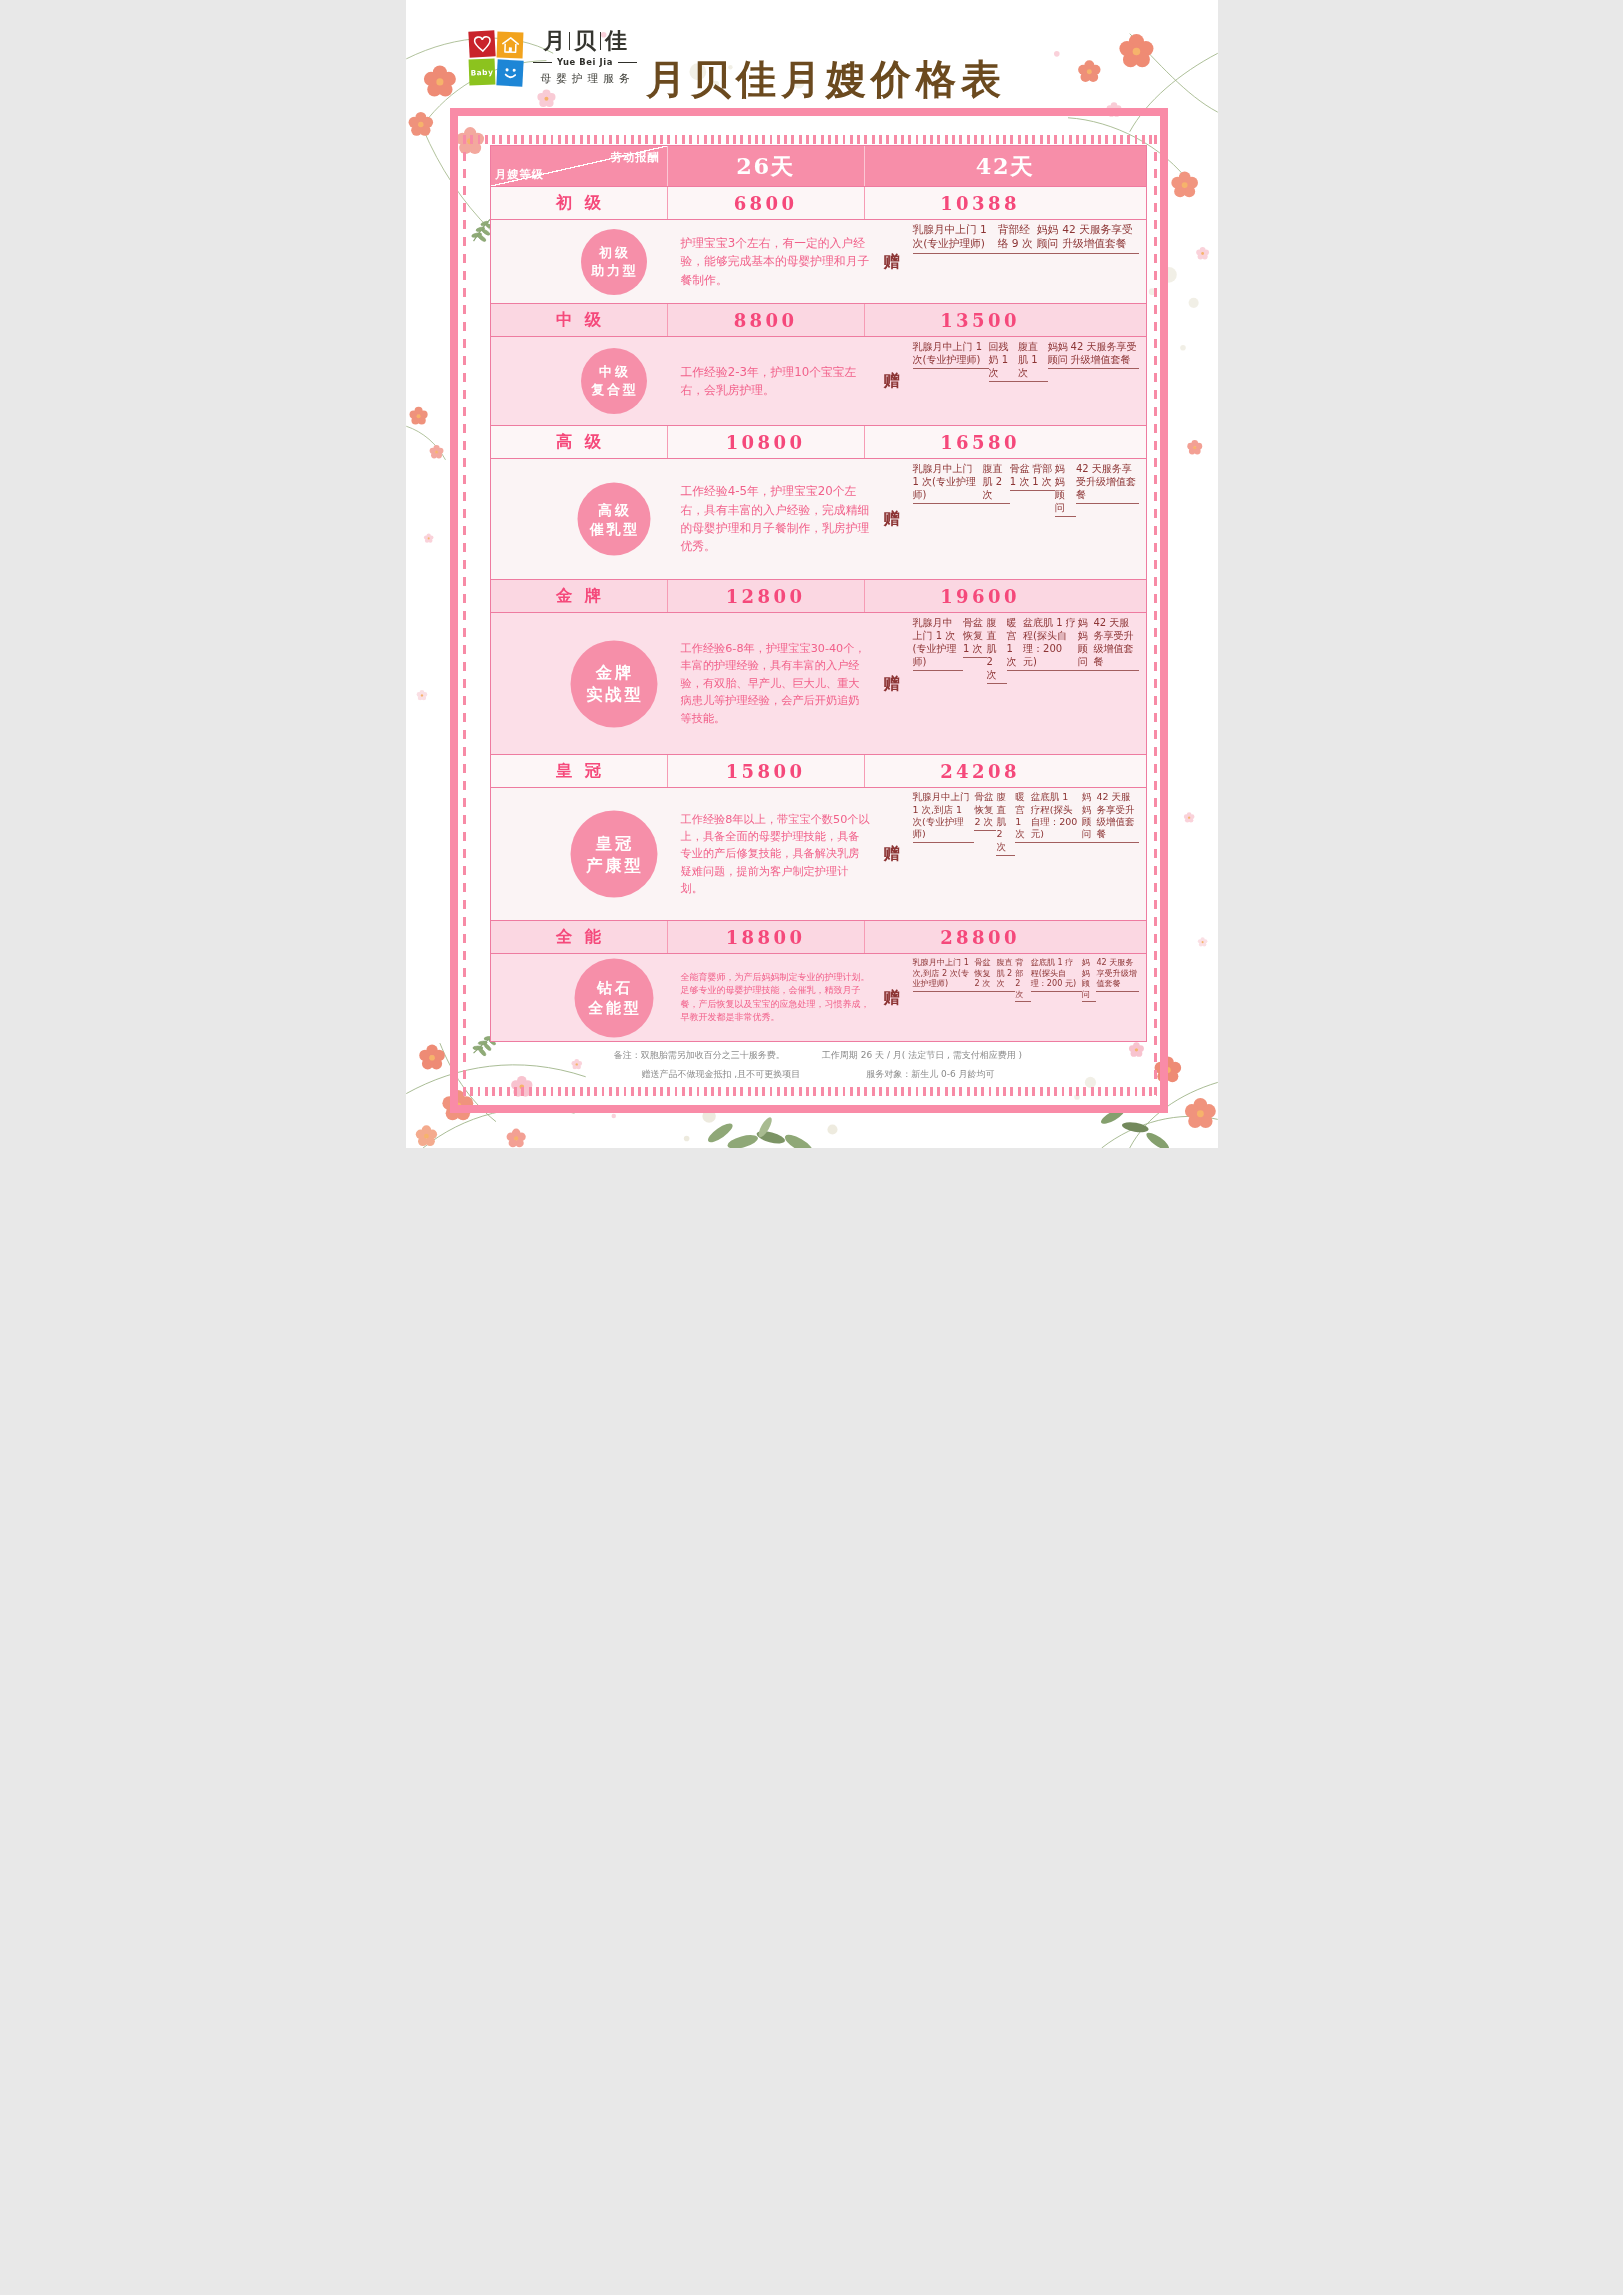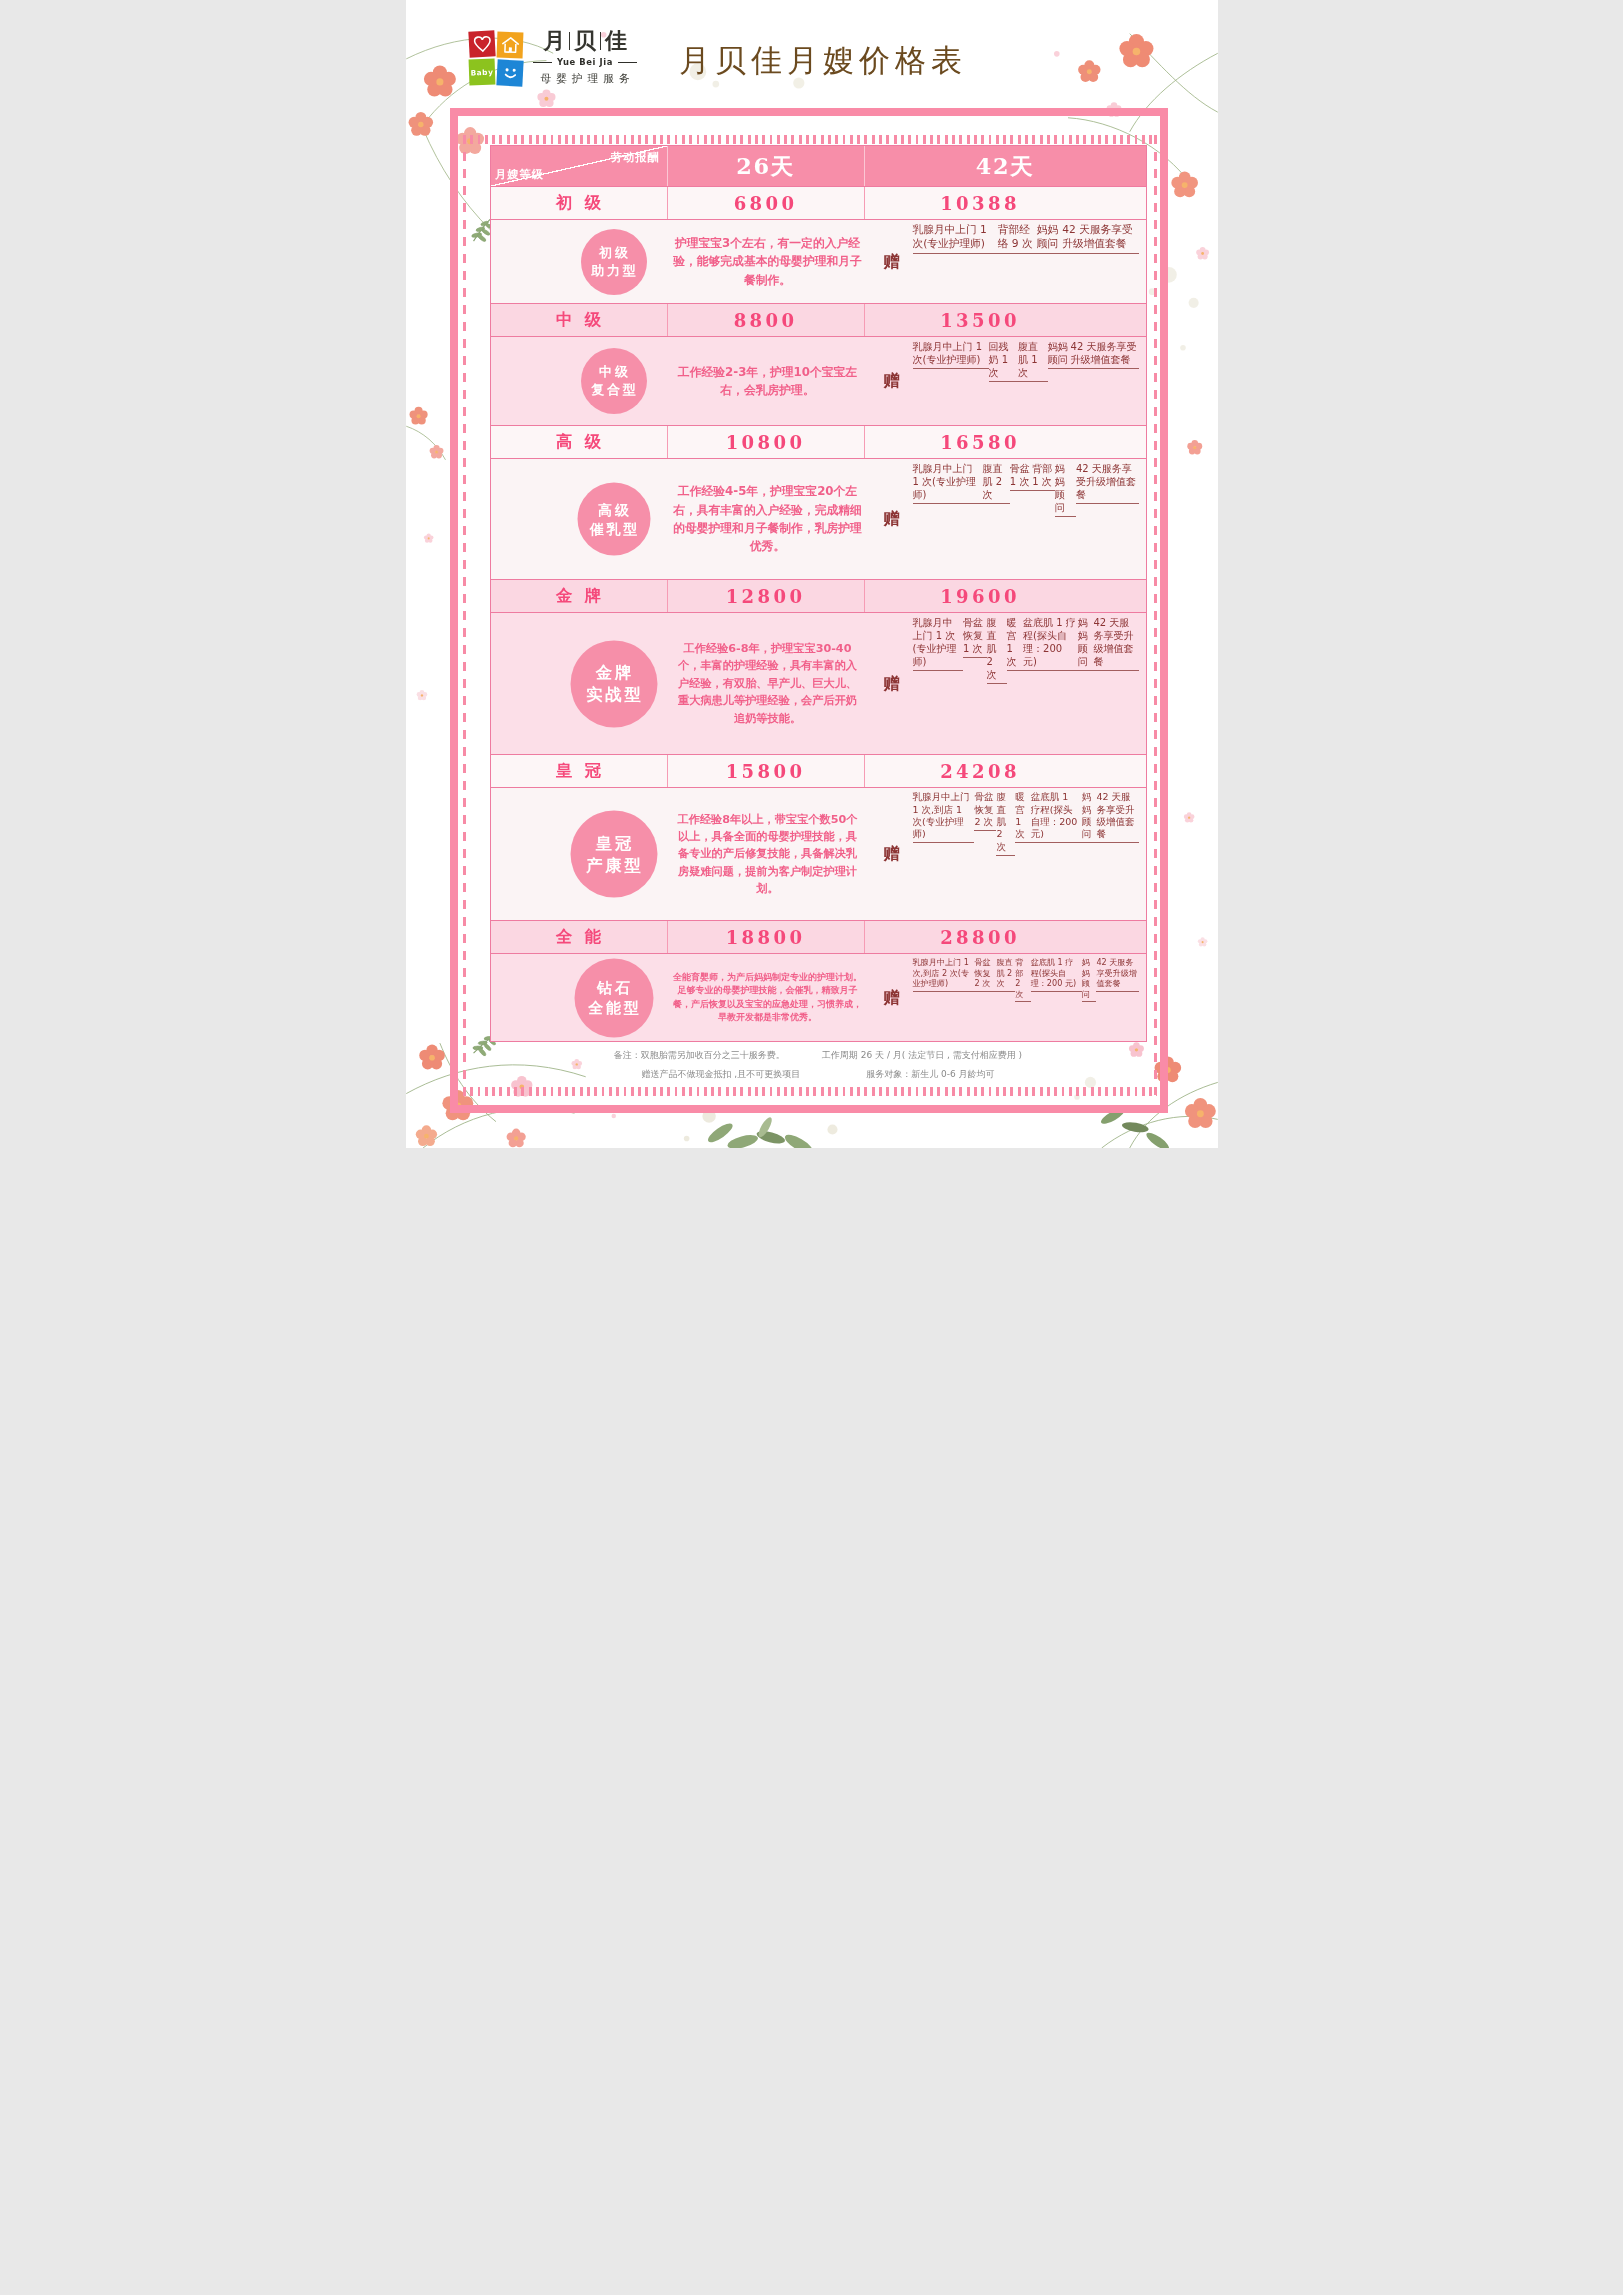--- a/index.html
+++ b/index.html
@@ -21,22 +21,22 @@
   .sq.green{left:0.6px;top:28px;background:#8cc31e;transform:rotate(-2deg)}
   .sq.blue{left:28px;top:29px;background:#1d86d6;transform:rotate(3deg)}
   .sq svg{display:block}
   .baby-txt{color:#fff;font-weight:bold;font-size:7.3px;letter-spacing:0.6px;font-family:"DejaVu Sans",sans-serif}
   .logo-text{position:absolute;left:126px;top:29px;width:107px;z-index:3;text-align:center}
   .brand-cn{display:flex;align-items:center;justify-content:center;gap:3.9px;color:#35352f;font-weight:900;font-size:22px;line-height:1.1}
   .brand-cn .vbar{width:1.1px;height:18px;background:#35352f}
   .brand-en{display:flex;align-items:center;justify-content:center;gap:4.5px;margin-top:3.9px;color:#2f2f2a;font-weight:bold;font-size:8.4px;letter-spacing:0.6px}
   .brand-en .hline{display:inline-block;width:19px;height:1.1px;background:#2f2f2a}
   .brand-tag{margin-top:4.5px;color:#3a3a34;font-size:10.7px;letter-spacing:5px;text-indent:5px;white-space:nowrap}
-  .title{position:absolute;left:50%;top:40px;transform:translateX(-46%);z-index:3;
-    font-family:"DejaVu Serif","Liberation Serif",serif;font-size:31px;font-weight:normal;
+  .title{position:absolute;left:50%;top:52px;transform:translateX(-46%);z-index:3;
+    font-family:"DejaVu Serif","Liberation Serif",serif;font-size:40px;font-weight:bold;
     color:var(--title-brown);letter-spacing:5px;white-space:nowrap}
   
   .frame{position:absolute;left:44px;top:108px;width:718px;height:1005px;border:8.4px solid var(--frame-pink);z-index:1}
   .tick{position:absolute;z-index:1}
   .tick-top,.tick-bottom{left:57px;width:694px;height:9px;background:repeating-linear-gradient(90deg,var(--tick-pink) 0 2.8px,transparent 2.8px 7.3px)}
   .tick-top{top:135px}.tick-bottom{top:1087px}
   .tick-left,.tick-right{top:135px;width:3.4px;height:960px;background:repeating-linear-gradient(180deg,var(--tick-pink) 0 9px,transparent 9px 17px)}
   .tick-left{left:57px}.tick-right{left:748px}
   
   .price-table{position:absolute;left:84px;top:145px;width:657px;height:897px;z-index:2;
@@ -59,22 +59,22 @@
   .price-row.light{background:var(--row-light-p)}
   .price-row.pink{background:var(--row-pink-p)}
   .level{color:var(--price-pink);font-weight:900;font-size:16.3px;letter-spacing:12.3px;text-indent:12.3px}
   .price{color:var(--price-pink);font-family:"DejaVu Serif","Liberation Serif",serif;font-weight:bold;font-size:18px;letter-spacing:3.4px}
   .price-right{transform:translateX(-25px)}
   .desc-row.light{background:var(--row-light-d)}
   .desc-row.pink{background:var(--row-pink-d)}
   .badge{position:absolute;left:123px;top:50%;transform:translate(-50%,-50%);border-radius:50%;
      background:#f68fa9;color:#fff;display:flex;flex-direction:column;align-items:center;justify-content:center;
      letter-spacing:2.8px;text-indent:2.8px;font-weight:600;line-height:1.35;text-align:center}
-  .desc{position:absolute;left:182px;width:190px;top:0;bottom:0;display:flex;align-items:center;
-     color:var(--desc-pink);font-weight:700;line-height:1.55;text-align:center}
+  .desc{position:absolute;left:190px;width:190px;top:0;bottom:0;display:flex;align-items:center;
+     color:var(--desc-pink);font-weight:400;line-height:1.55;text-align:left}
   .gift-char{position:absolute;left:393px;top:50%;transform:translateY(-50%);
      color:var(--gift-red);font-weight:bold;font-size:16.3px}
   .gift-list{position:absolute;left:422px;right:6.7px;top:3.4px;bottom:3.4px;
      display:flex;flex-direction:row;justify-content:flex-start;align-items:flex-start}
   .gift-item{color:var(--gift-red);border-bottom:0.6px solid #a25e5e;padding:0 1.7px 1.7px 0;line-height:1.3;font-weight:500}
   
   .desc-row.d1{height:84px}.desc-row.d2{height:89px}.desc-row.d3{height:121px}
   .desc-row.d4{height:142px}.desc-row.d5{height:133px}.desc-row.d6{height:91px}
   .d1 .badge,.d2 .badge{width:66px;height:66px;font-size:13px}
   .d3 .badge{width:73px;height:73px;font-size:14px}

